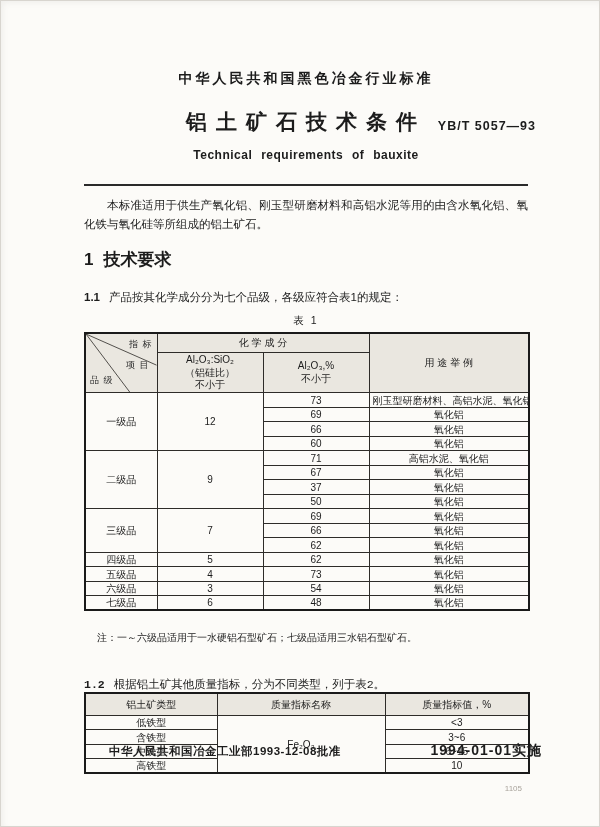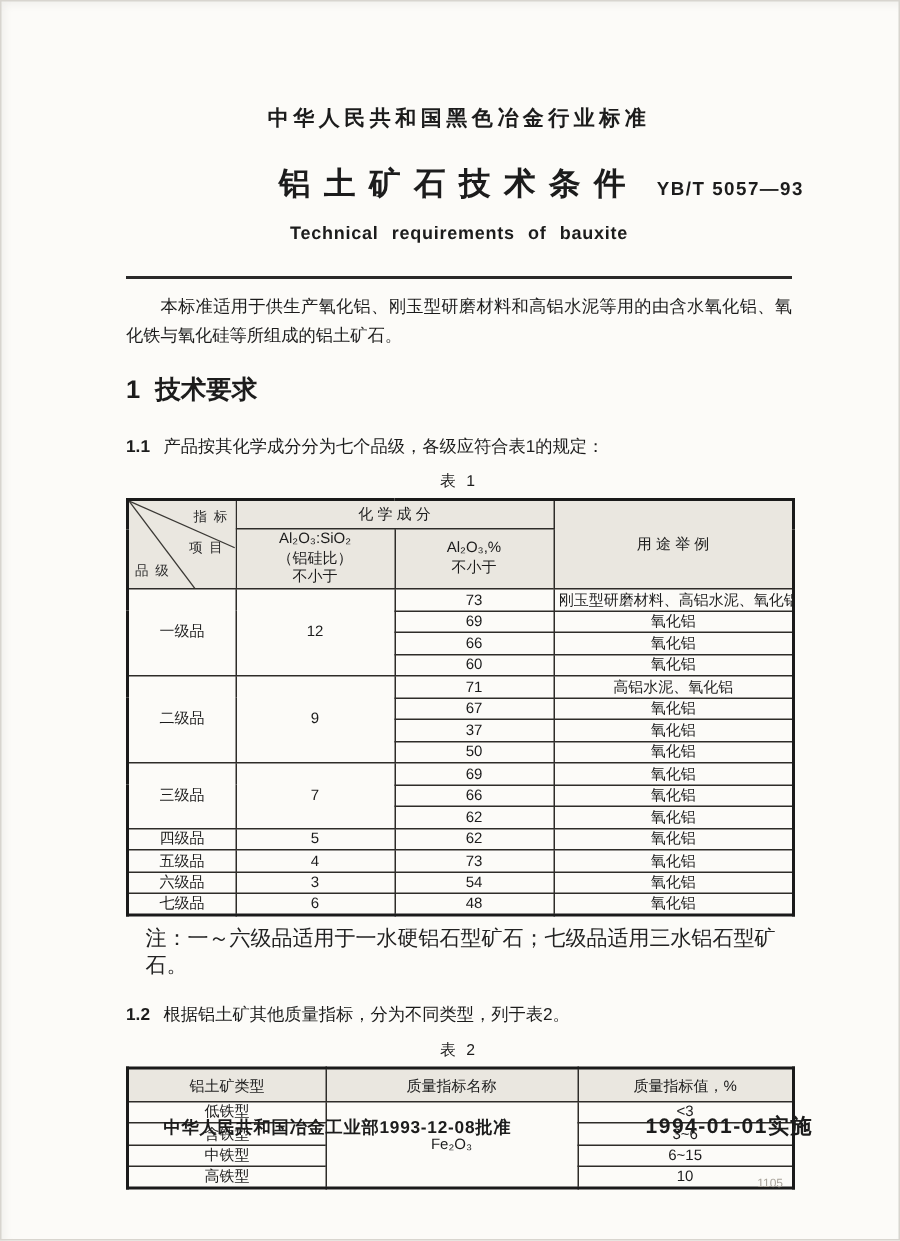--- a/index.html
+++ b/index.html
@@ -35,21 +35,21 @@
   .hdr-sub { font-size:9.5px; line-height:1.25; }
   .use { font-size:9.5px; white-space:nowrap; overflow:hidden; }
 
   .diag { position:relative; padding:0; background:#f2efe9; }
   .diag svg { position:absolute; left:0; top:0; width:100%; height:100%; }
   .dl { position:absolute; font-size:9px; letter-spacing:1px; color:#2a2a2a; }
   .dl-a { top:4px; right:4px; }
   .dl-b { top:25px; left:24px;padding-left:16px; }
   .dl-c { bottom:5px; left:4px; }
 
-  .note { margin-top:6px; font-size:14px; padding-left:13px; color:#222; }
+  .note { margin-top:20px; font-size:10px; padding-left:13px; color:#222; }
 
   .t2 thead tr { height:22px; }
   .t2 tbody tr { height:14.5px; }
   .t2 tbody td { line-height:13px; }
 
   .footer { position:absolute; left:84px; right:58px; top:742px; display:flex; justify-content:space-between; align-items:baseline;padding-left:25px; }
   .appr { font-size:11.5px; font-weight:bold; letter-spacing:0.5px; }
   .impl { font-size:14px; font-weight:bold; letter-spacing:1px; }
   .pagenum { position:absolute; right:78px; top:784px; font-size:8px; color:#a9a49c; }
 </style>
@@ -188,25 +188,24 @@
           <td>七级品</td>
           <td>6</td>
           <td>48</td>
           <td class="use">氧化铝</td>
         </tr>
       </tbody>
     </table>
 
     <div class="note">注：一～六级品适用于一水硬铝石型矿石；七级品适用三水铝石型矿石。</div>
 
-    <div class="clause" style="margin-top:16px;">
+    <div class="clause" style="margin-top:32px;font-family:Liberation Mono, monospace;">
       <span class="num">1.2</span><span>根据铝土矿其他质量指标，分为不同类型，列于表2。</span>
     </div>
 
-    <div class="caption">表 2</div>
 
     <table class="t2">
       <colgroup>
         <col style="width:132px">
           <col style="width:168px">
           <col style="width:144px">
       </colgroup>
       <thead>
         <tr>
           <th>铝土矿类型</th>

